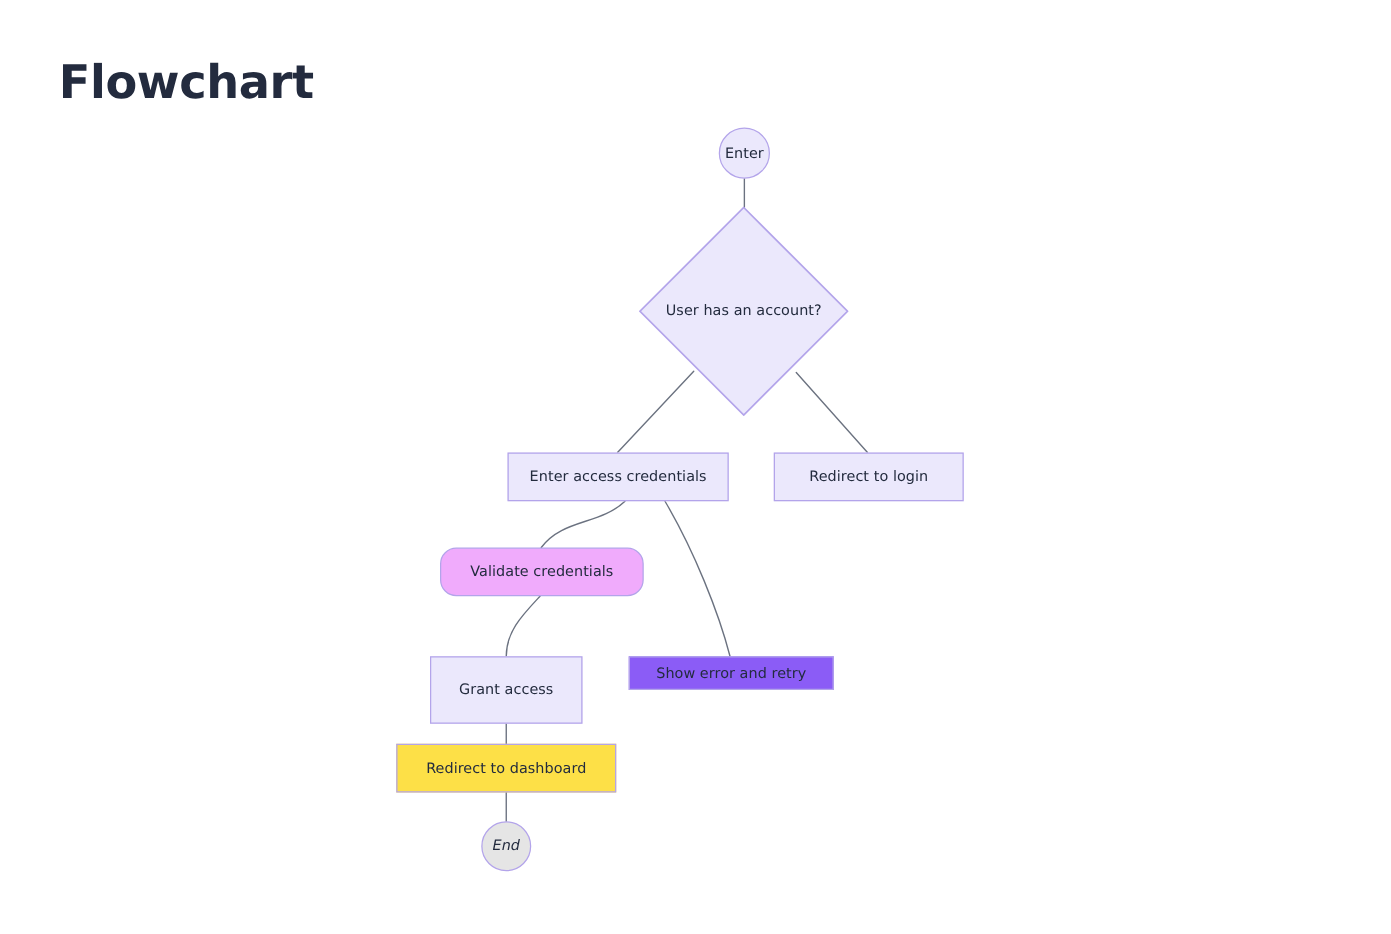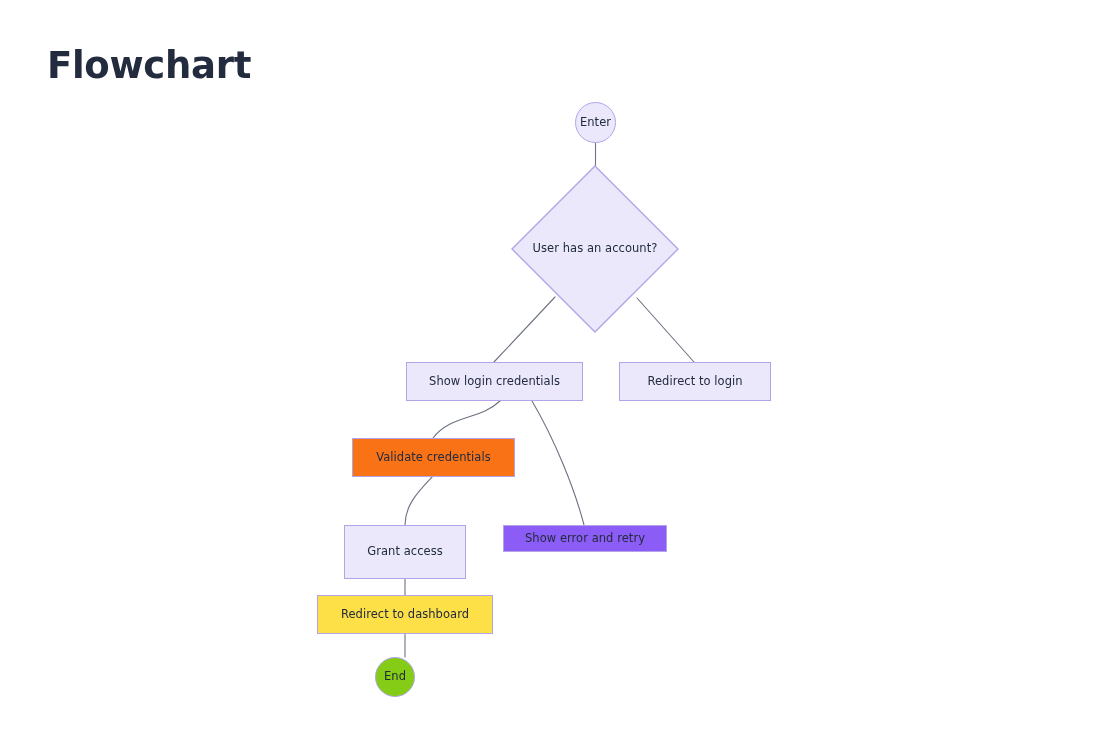--- a/index.html
+++ b/index.html
@@ -103,35 +103,35 @@
       <div class="node terminal" style="left: 575px; top: 102px; width: 41px; height: 41px; background: rgb(235, 232, 252); border-color: rgb(179, 164, 234); color: rgb(35, 43, 62);">
         <span class="node-label">Enter</span>
       </div>
       <div class="node decision" style="left: 511px; top: 165px; width: 168px; height: 168px;">
         <svg class="decision-shape" viewBox="0 0 168 168">
           <polygon points="84,1 167,84 84,167 1,84" fill="#ebe8fc" stroke="#b3a4ea" stroke-width="1.4"></polygon>
         </svg>
         <span class="decision-label">User has an account?</span>
       </div>
       <div class="node" style="left: 406px; top: 362px; width: 177px; height: 39px; background: rgb(235, 232, 252); border-color: rgb(179, 164, 234); color: rgb(35, 43, 62);">
-        <span class="node-label">Show login credentials</span>
+        <span class="node-label">Enter access credentials</span>
       </div>
       <div class="node" style="left: 619px; top: 362px; width: 152px; height: 39px; background: rgb(235, 232, 252); border-color: rgb(179, 164, 234); color: rgb(35, 43, 62);">
         <span class="node-label">Redirect to login</span>
       </div>
-      <div class="node" style="left: 352px; top: 438px; width: 163px; height: 39px; background: #f97316; border-color: rgb(179, 164, 234); color: rgb(35, 43, 62);">
+      <div class="node" style="left: 352px; top: 438px; width: 163px; height: 39px; background: #f0abfc; border-color: rgb(179, 164, 234); color: rgb(35, 43, 62); border-radius: 13px;">
         <span class="node-label">Validate credentials</span>
       </div>
       <div class="node" style="left: 344px; top: 525px; width: 122px; height: 54px; background: rgb(235, 232, 252); border-color: rgb(179, 164, 234); color: rgb(35, 43, 62);">
         <span class="node-label">Grant access</span>
       </div>
       <div class="node" style="left: 503px; top: 525px; width: 164px; height: 27px; background: #8b5cf6; border-color: rgb(179, 164, 234); color: rgb(35, 43, 62);">
         <span class="node-label">Show error and retry</span>
       </div>
       <div class="node" style="left: 317px; top: 595px; width: 176px; height: 39px; background: #fde047; border-color: rgb(179, 164, 234); color: rgb(35, 43, 62);">
         <span class="node-label">Redirect to dashboard</span>
       </div>
-      <div class="node terminal" style="left: 375px; top: 657px; width: 40px; height: 40px; background: #84cc16; border-color: rgb(179, 164, 234); color: rgb(35, 43, 62);">
+      <div class="node terminal" style="left: 385px; top: 657px; width: 40px; height: 40px; background: #e5e5e5; border-color: rgb(179, 164, 234); color: rgb(35, 43, 62); font-style: italic;">
         <span class="node-label">End</span>
       </div>
     </div>
 
 </div>
 
 </body></html>

